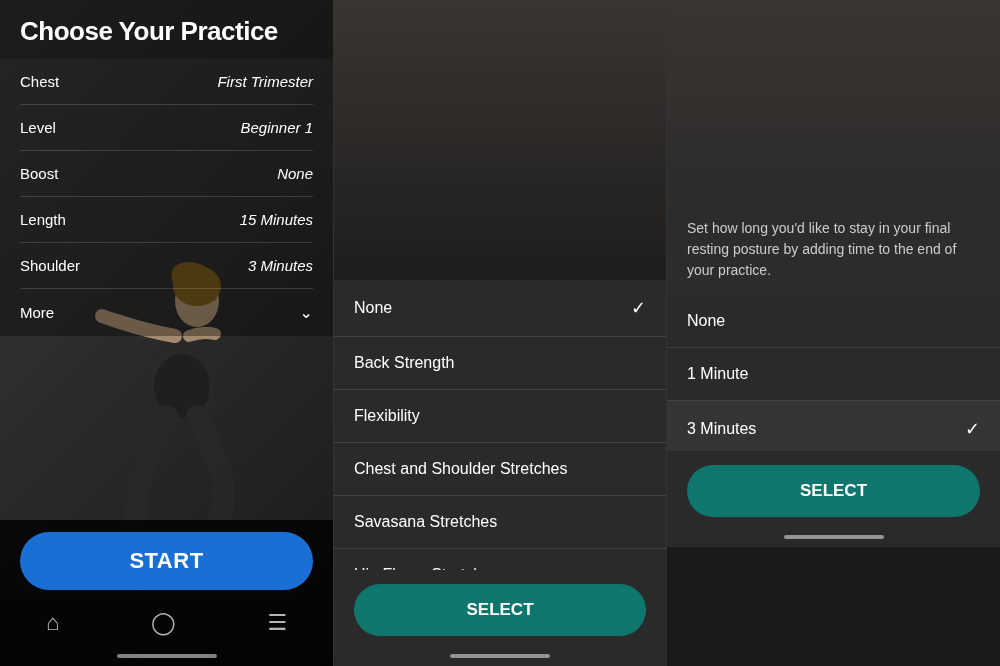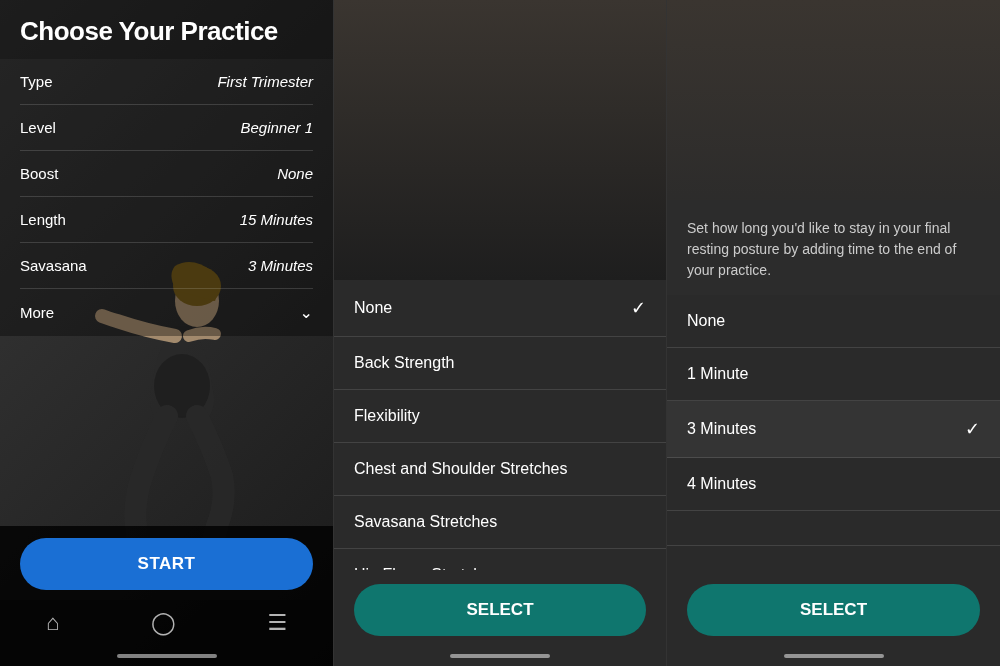--- a/index.html
+++ b/index.html
@@ -104,21 +104,21 @@
       padding: 12px 20px 10px;
       background: rgba(0,0,0,0.8);
     }
     .start-button {
       width: 100%;
       background: #1a6fd4;
       color: #fff;
       border: none;
       border-radius: 30px;
       padding: 16px;
-      font-size: 17px;
+      font-size: 22px;
       font-weight: 700;
       letter-spacing: 0.5px;
       cursor: pointer;
     }
     .nav-bar {
       position: relative;
       z-index: 2;
       display: flex;
       justify-content: space-around;
       align-items: center;
@@ -212,21 +212,21 @@
     .panel-2-bottom-bar {
       display: flex;
       justify-content: center;
       padding: 8px 0;
       background: #2a2a2a;
     }
 
     
     .panel-3 {
       width: 333px;
-      height: 666px;
+      height: 547px;
       background: #1e1e1e;
       display: flex;
       flex-direction: column;
     }
     .panel-3-bg {
       position: absolute;
       top: 0; left: 0; right: 0;
       height: 240px;
       background: linear-gradient(to bottom, #3a3530 0%, #2a2a2a 100%);
       z-index: 0;
@@ -319,41 +319,41 @@
   </div>
 
   <div class="panel-1-content">
     <div class="panel-1-header">
       <div class="panel-1-title">Choose Your Practice</div>
     </div>
 
     <div class="panel-1-rows">
 
       <div class="row-item">
-        <span class="row-label">Type</span>
+        <span class="row-label">Chest</span>
         <span class="row-value">First Trimester</span>
       </div>
 
       <div class="row-item">
         <span class="row-label">Level</span>
         <span class="row-value">Beginner 1</span>
       </div>
 
       <div class="row-item">
         <span class="row-label">Boost</span>
         <span class="row-value">None</span>
       </div>
 
       <div class="row-item">
         <span class="row-label">Length</span>
         <span class="row-value">15 Minutes</span>
       </div>
 
       <div class="row-item">
-        <span class="row-label">Savasana</span>
+        <span class="row-label">Shoulder</span>
         <span class="row-value">3 Minutes</span>
       </div>
 
       <div class="row-item">
         <span class="row-label">More</span>
         <span class="chevron-down">⌄</span>
       </div>
     </div>
 
     <div class="panel-1-spacer"></div>

